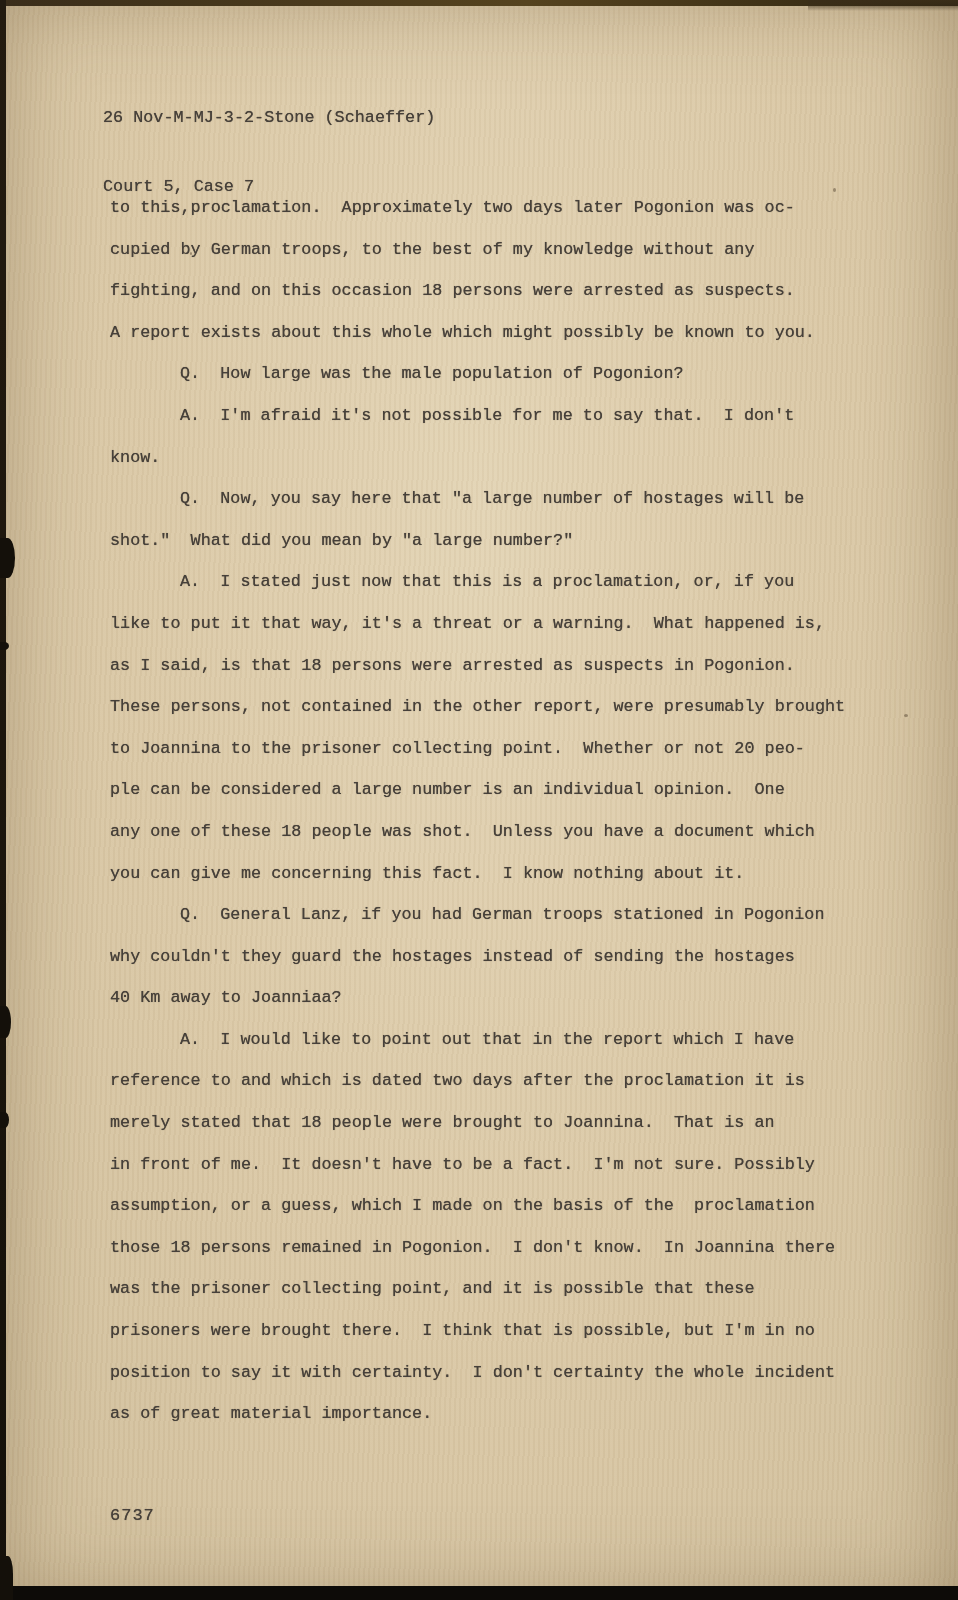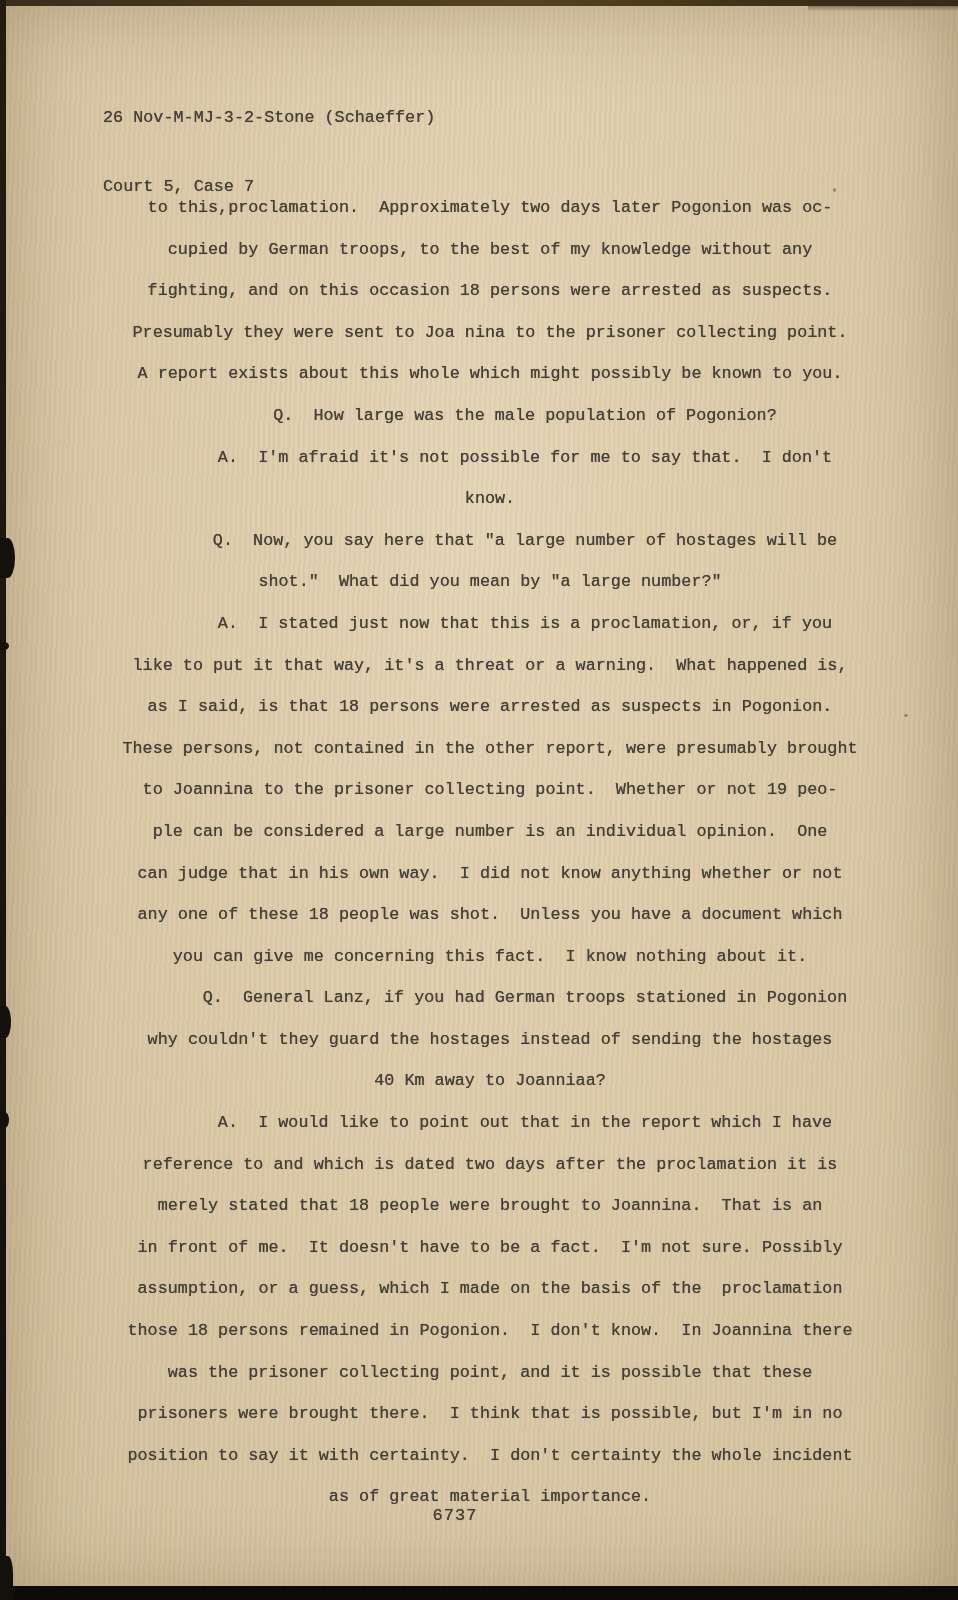--- a/index.html
+++ b/index.html
@@ -28,27 +28,27 @@
   .blob-4{left:0;top:1112px;width:9px;height:16px;}
   .blob-5{left:0;top:1556px;width:13px;height:44px;border-radius:0 40% 0 0;}
   
   .typewriter{color:#46403a;text-shadow:0 0 0.7px rgba(62,54,44,0.85);}
   .header-block{
     position:absolute;left:103px;top:60px;
     font-size:16.8px;line-height:23px;white-space:pre;
   }
   .body-block{
     position:absolute;left:110px;top:187px;width:760px;
-    font-size:16.8px;line-height:41.6px;text-align:center;
+    font-size:16.8px;line-height:41.6px;
   }
   .line{white-space:pre;}
   .line.indent{padding-left:70px;}
   .page-number{
     position:absolute;left:110px;top:1506px;width:690px;
-    font-size:17px;text-align:center;letter-spacing:1px;
+    font-size:17px;letter-spacing:1px;
   }
   .speck{position:absolute;background:rgba(88,72,52,0.5);border-radius:50%;}
   .speck-1{left:833px;top:188px;width:3px;height:4px;}
   .speck-2{left:904px;top:714px;width:4px;height:3px;}
   .speck-3{left:190px;top:252px;width:2px;height:3px;}
 </style>
 </head>
 <body>
 
 <div class="paper">
@@ -67,34 +67,32 @@
 
   <div class="header-block typewriter">
     <div class="line">26 Nov-M-MJ-3-2-Stone (Schaeffer)</div>
     <div class="line">Court 5, Case 7</div>
   </div>
 
   <div class="body-block typewriter" id="body-text">
       <div class="line">to this,proclamation.  Approximately two days later Pogonion was oc-</div>
       <div class="line">cupied by German troops, to the best of my knowledge without any</div>
       <div class="line">fighting, and on this occasion 18 persons were arrested as suspects.</div>
-      <div class="line">Presumably they were sent to Joa nina to the prisoner collecting point.</div>
       <div class="line">A report exists about this whole which might possibly be known to you.</div>
       <div class="line indent">Q.  How large was the male population of Pogonion?</div>
       <div class="line indent">A.  I'm afraid it's not possible for me to say that.  I don't</div>
       <div class="line">know.</div>
       <div class="line indent">Q.  Now, you say here that "a large number of hostages will be</div>
       <div class="line">shot."  What did you mean by "a large number?"</div>
       <div class="line indent">A.  I stated just now that this is a proclamation, or, if you</div>
       <div class="line">like to put it that way, it's a threat or a warning.  What happened is,</div>
       <div class="line">as I said, is that 18 persons were arrested as suspects in Pogonion.</div>
       <div class="line">These persons, not contained in the other report, were presumably brought</div>
-      <div class="line">to Joannina to the prisoner collecting point.  Whether or not 19 peo-</div>
+      <div class="line">to Joannina to the prisoner collecting point.  Whether or not 20 peo-</div>
       <div class="line">ple can be considered a large number is an individual opinion.  One</div>
-      <div class="line">can judge that in his own way.  I did not know anything whether or not</div>
       <div class="line">any one of these 18 people was shot.  Unless you have a document which</div>
       <div class="line">you can give me concerning this fact.  I know nothing about it.</div>
       <div class="line indent">Q.  General Lanz, if you had German troops stationed in Pogonion</div>
       <div class="line">why couldn't they guard the hostages instead of sending the hostages</div>
       <div class="line">40 Km away to Joanniaa?</div>
       <div class="line indent">A.  I would like to point out that in the report which I have</div>
       <div class="line">reference to and which is dated two days after the proclamation it is</div>
       <div class="line">merely stated that 18 people were brought to Joannina.  That is an</div>
       <div class="line">in front of me.  It doesn't have to be a fact.  I'm not sure. Possibly</div>
       <div class="line">assumption, or a guess, which I made on the basis of the  proclamation</div>

